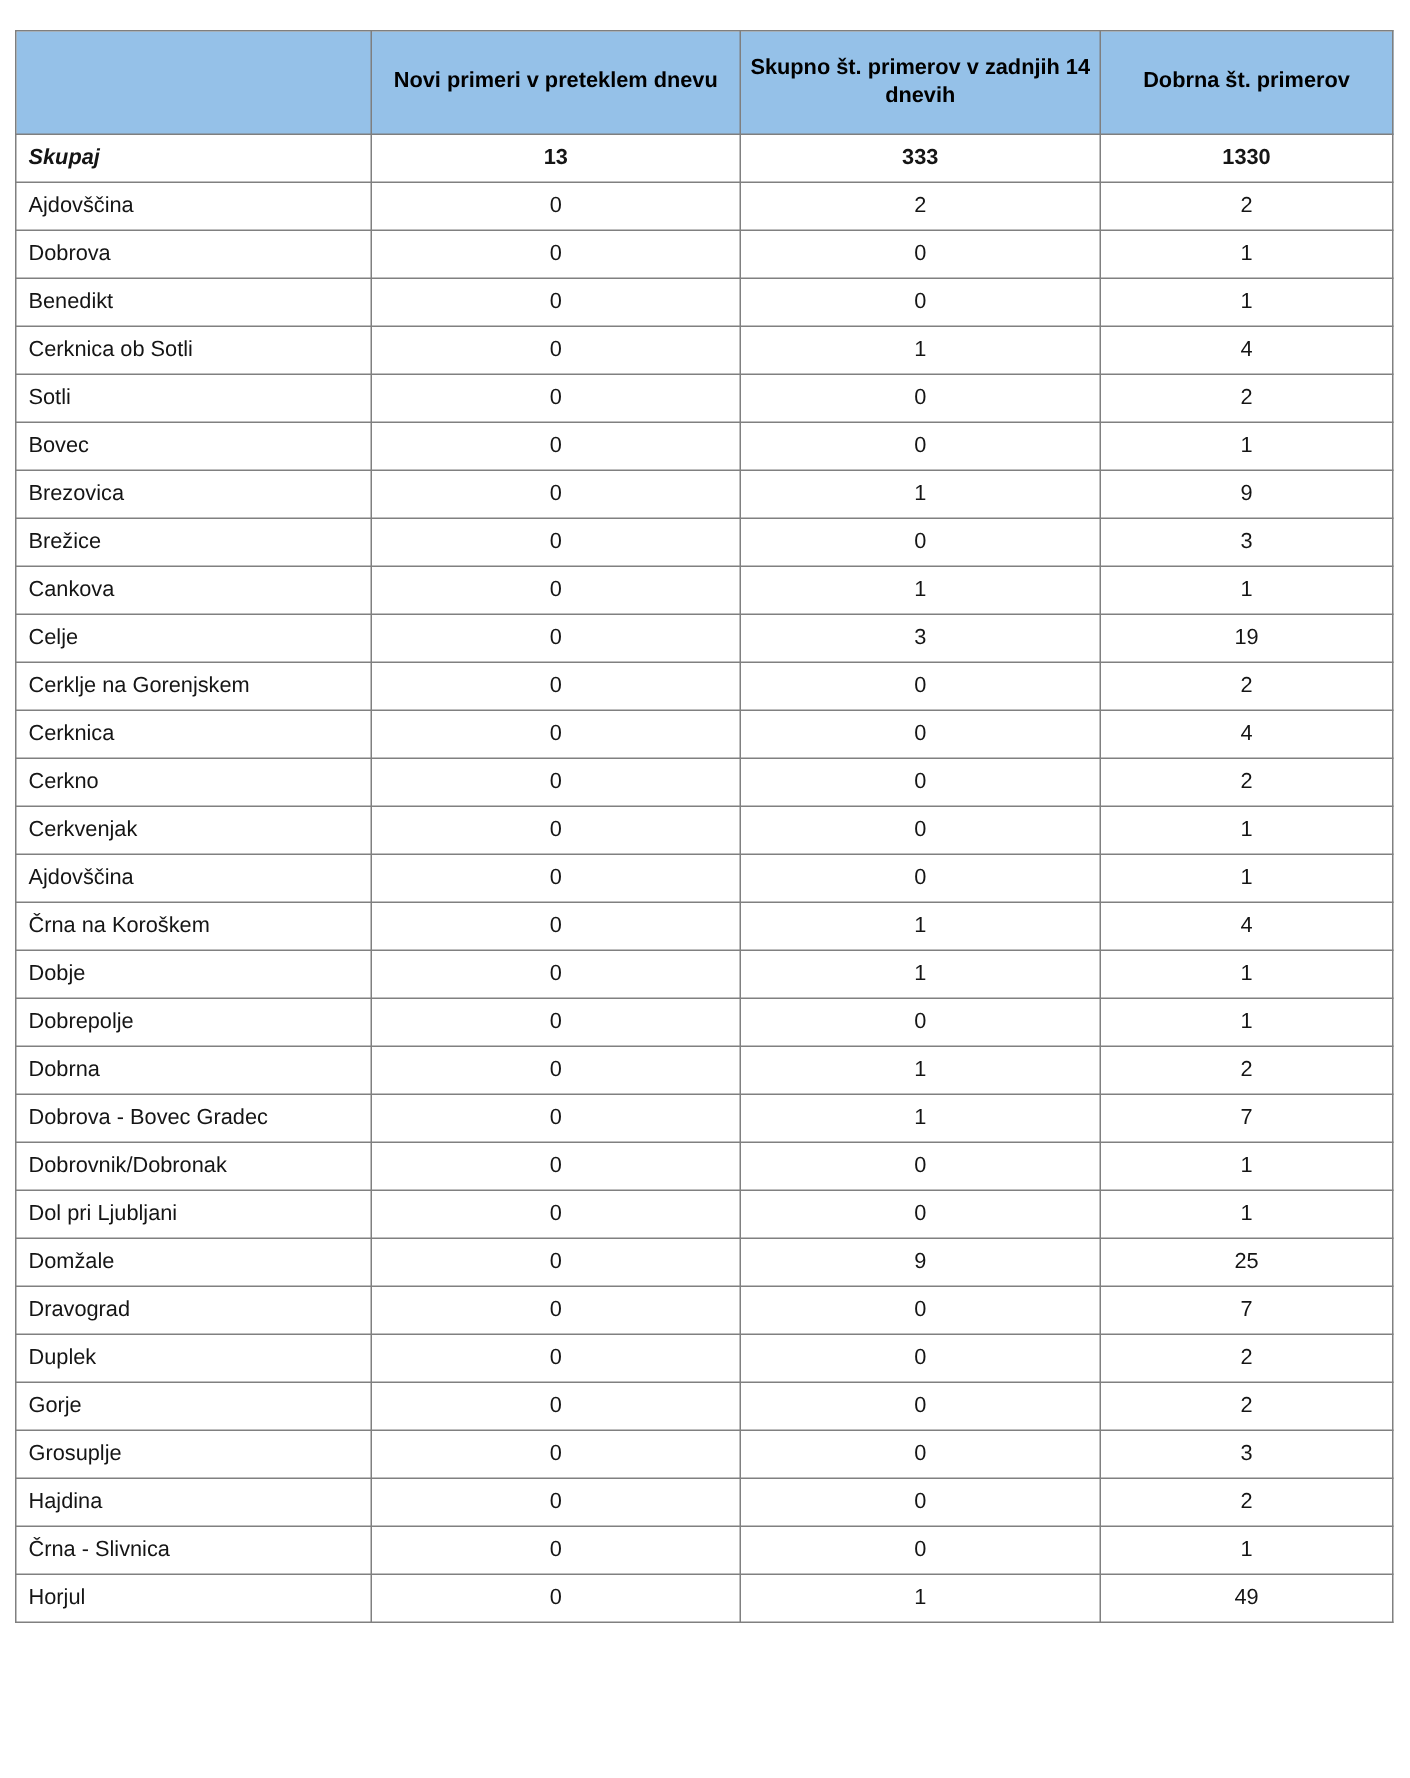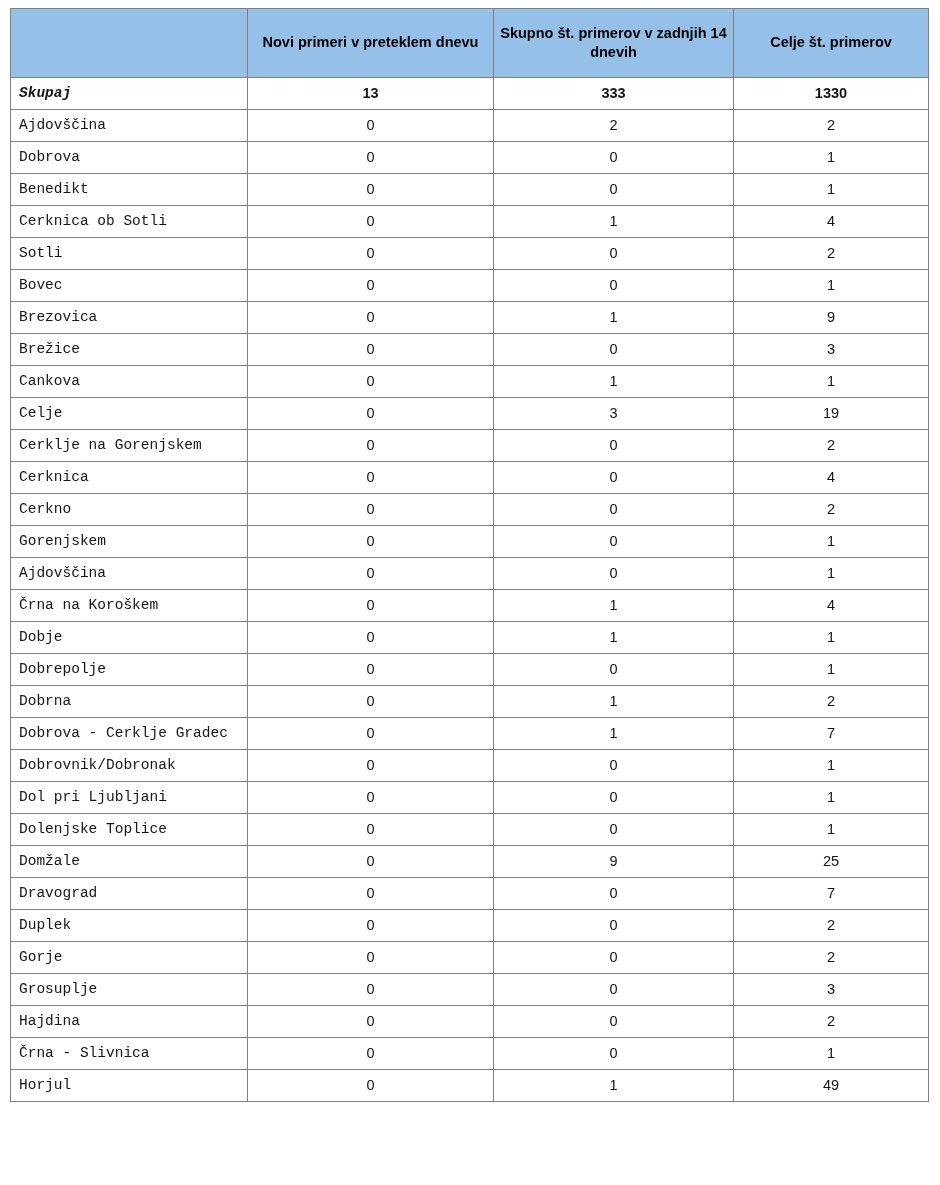--- a/index.html
+++ b/index.html
@@ -10,21 +10,21 @@
   body {
     width: 940px;
     height: 1185px;
     font-family: "Liberation Sans", sans-serif;
     -webkit-font-smoothing: antialiased;
   }
 
   #table-wrap {
     position: absolute;
     left: 10px;
-    top: 8px;
+    top: 20px;
     width: 918px;
   }
 
   table.data-table {
     border-collapse: collapse;
     table-layout: fixed;
     width: 918px;
     font-size: 14.5px;
     color: #151515;
   }
@@ -54,21 +54,20 @@
     border: 1px solid #808080;
     height: 31px;
     padding: 0 8px;
     vertical-align: middle;
     line-height: 1.1;
   }
   tbody td.muni {
     text-align: left;
     white-space: nowrap;
     overflow: hidden;
-    font-family: Liberation Mono, monospace;
   }
   tbody td.num {
     text-align: center;
   }
 
   tbody tr.total-row td {
     font-weight: bold;
   }
   tbody tr.total-row td.muni {
     font-style: italic;
@@ -83,21 +82,21 @@
       <col class="c-muni">
       <col class="c-new">
       <col class="c-14d">
       <col class="c-total">
     </colgroup>
     <thead>
       <tr>
         <th class="h-muni"></th>
         <th>Novi primeri v preteklem dnevu</th>
         <th>Skupno št. primerov v zadnjih 14 dnevih</th>
-        <th>Celje št. primerov</th>
+        <th>Dobrna št. primerov</th>
       </tr>
     </thead>
     <tbody id="table-body">
       <tr class="total-row">
         <td class="muni">Skupaj</td>
         <td class="num">13</td>
         <td class="num">333</td>
         <td class="num">1330</td>
       </tr>
     <tr>
@@ -172,21 +171,21 @@
           <td class="num">0</td>
           <td class="num">4</td>
         </tr>
         <tr>
           <td class="muni">Cerkno</td>
           <td class="num">0</td>
           <td class="num">0</td>
           <td class="num">2</td>
         </tr>
         <tr>
-          <td class="muni">Gorenjskem</td>
+          <td class="muni">Cerkvenjak</td>
           <td class="num">0</td>
           <td class="num">0</td>
           <td class="num">1</td>
         </tr>
         <tr>
           <td class="muni">Ajdovščina</td>
           <td class="num">0</td>
           <td class="num">0</td>
           <td class="num">1</td>
         </tr>
@@ -208,39 +207,33 @@
           <td class="num">0</td>
           <td class="num">1</td>
         </tr>
         <tr>
           <td class="muni">Dobrna</td>
           <td class="num">0</td>
           <td class="num">1</td>
           <td class="num">2</td>
         </tr>
         <tr>
-          <td class="muni">Dobrova - Cerklje Gradec</td>
+          <td class="muni">Dobrova - Bovec Gradec</td>
           <td class="num">0</td>
           <td class="num">1</td>
           <td class="num">7</td>
         </tr>
         <tr>
           <td class="muni">Dobrovnik/Dobronak</td>
           <td class="num">0</td>
           <td class="num">0</td>
           <td class="num">1</td>
         </tr>
         <tr>
           <td class="muni">Dol pri Ljubljani</td>
-          <td class="num">0</td>
-          <td class="num">0</td>
-          <td class="num">1</td>
-        </tr>
-        <tr>
-          <td class="muni">Dolenjske Toplice</td>
           <td class="num">0</td>
           <td class="num">0</td>
           <td class="num">1</td>
         </tr>
         <tr>
           <td class="muni">Domžale</td>
           <td class="num">0</td>
           <td class="num">9</td>
           <td class="num">25</td>
         </tr>

